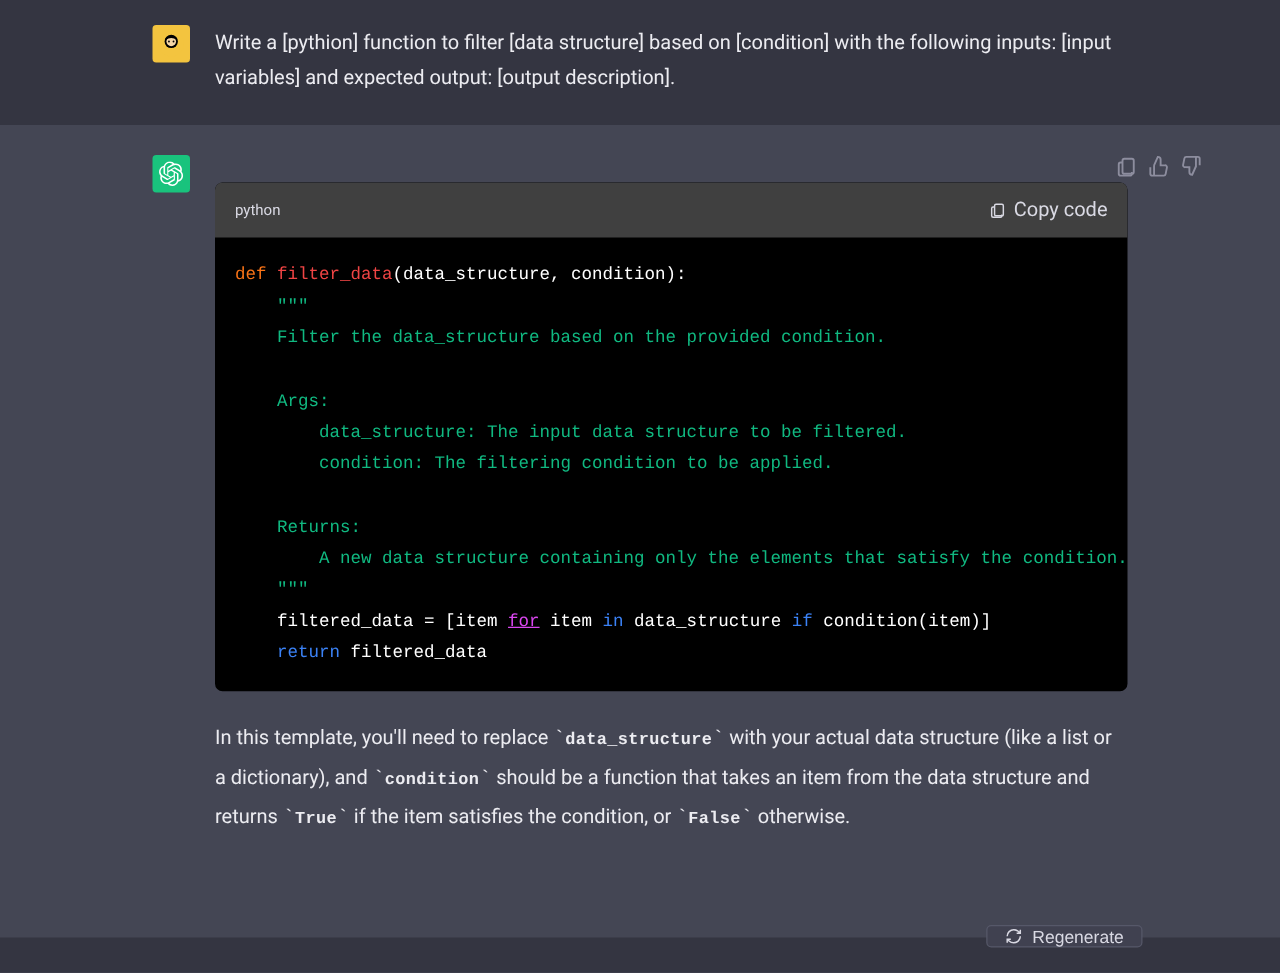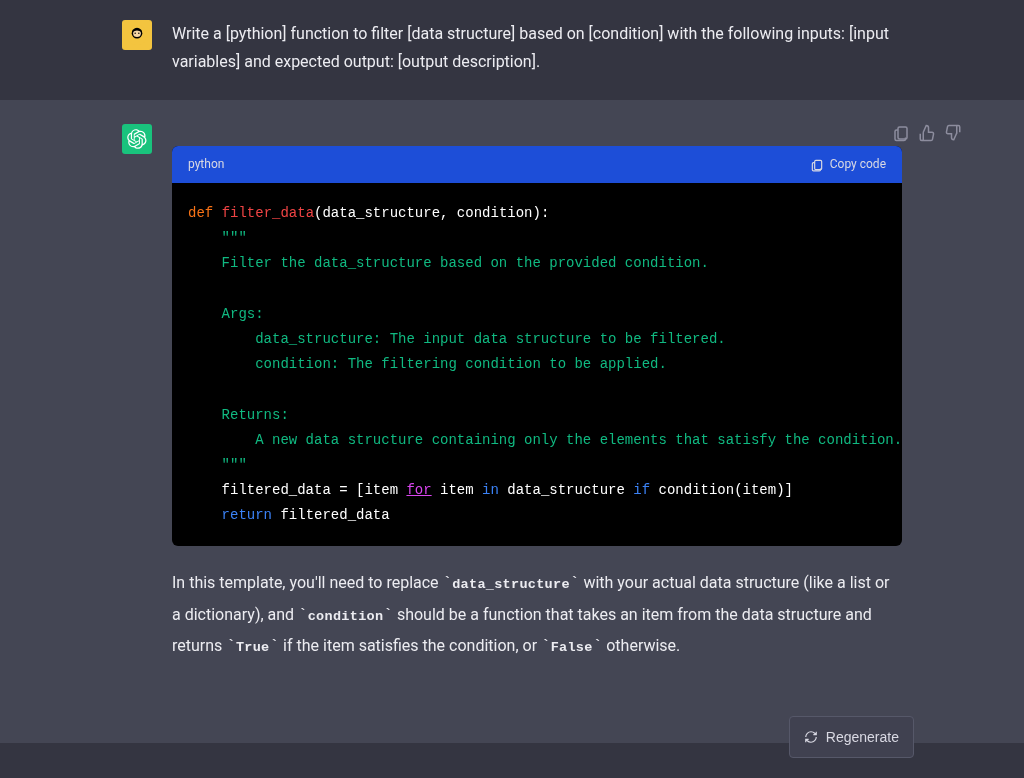--- a/index.html
+++ b/index.html
@@ -80,34 +80,34 @@
       cursor: pointer;
       opacity: 0.7;
     }
     .code-block {
       margin: 22px 0;
       border-radius: 6px;
       overflow: hidden;
       background: #000;
     }
     .code-header {
-      background: #1d4ed8;
+      background: #404040;
       padding: 8px 16px;
       display: flex;
       justify-content: space-between;
       align-items: center;
       font-size: 12px;
       color: #d9d9e3;
     }
     .copy-code {
       display: flex;
       align-items: center;
       gap: 6px;
       cursor: pointer;
-      font-size: 12px;
+      font-size: 16px;
     }
     .copy-code svg {
       width: 14px;
       height: 14px;
     }
     .code-body-wrap {
       overflow-x: auto;
       position: relative;
     }
     .code-body {
@@ -149,21 +149,21 @@
     .backtick {
       font-family: "SFMono-Regular", Consolas, "Liberation Mono", Menlo, monospace;
     }
     .regenerate-btn {
       position: absolute;
       bottom: 20px;
       right: 110px;
       background: #404150;
       border: 1px solid #565869;
       border-radius: 4px;
-      padding: 12px 14px;
+      padding: 0 14px;
       display: flex;
       align-items: center;
       gap: 8px;
       font-size: 14px;
       color: #d9d9e3;
       cursor: pointer;
     }
     .regenerate-btn svg {
       width: 14px;
       height: 14px;

